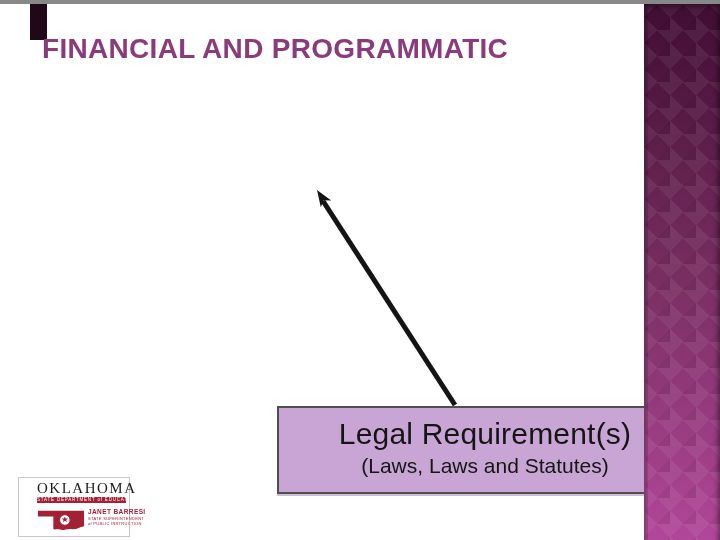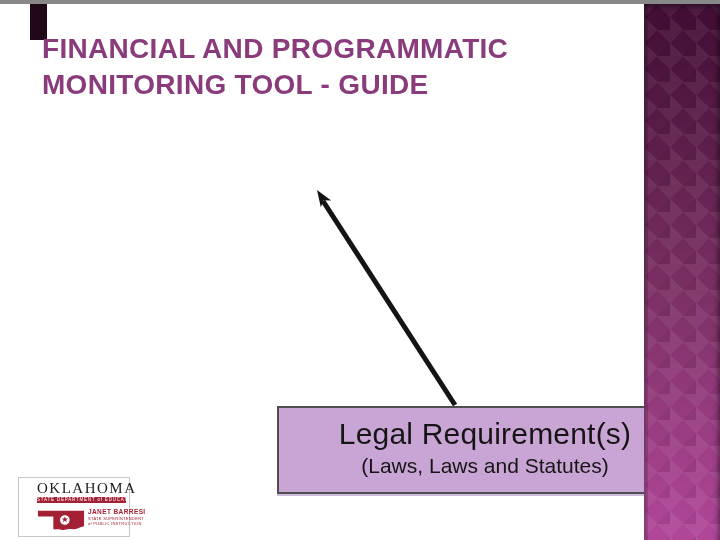--- a/index.html
+++ b/index.html
@@ -94,21 +94,20 @@
 </style>
 </head>
 <body>
 
 <div class="slide">
 
   <div class="accent-bar"></div>
 
   <h1 class="title">
     <span>FINANCIAL AND PROGRAMMATIC</span><br>
-    <span>MONITORING TOOL - GUIDE</span>
   </h1>
 
   <svg class="arrow-svg" viewBox="0 0 720 540" aria-hidden="true">
     <line class="arrow-line" x1="455" y1="401" x2="323" y2="197"></line>
     <polygon class="arrow-head" points="317,186 331.2,196.6 323.6,196.2 320.8,203.2"></polygon>
   </svg>
 
   <div class="callout">
     <div class="callout-heading">Legal Requirement(s)</div>
     <div class="callout-sub">(Laws, Laws and Statutes)</div>

